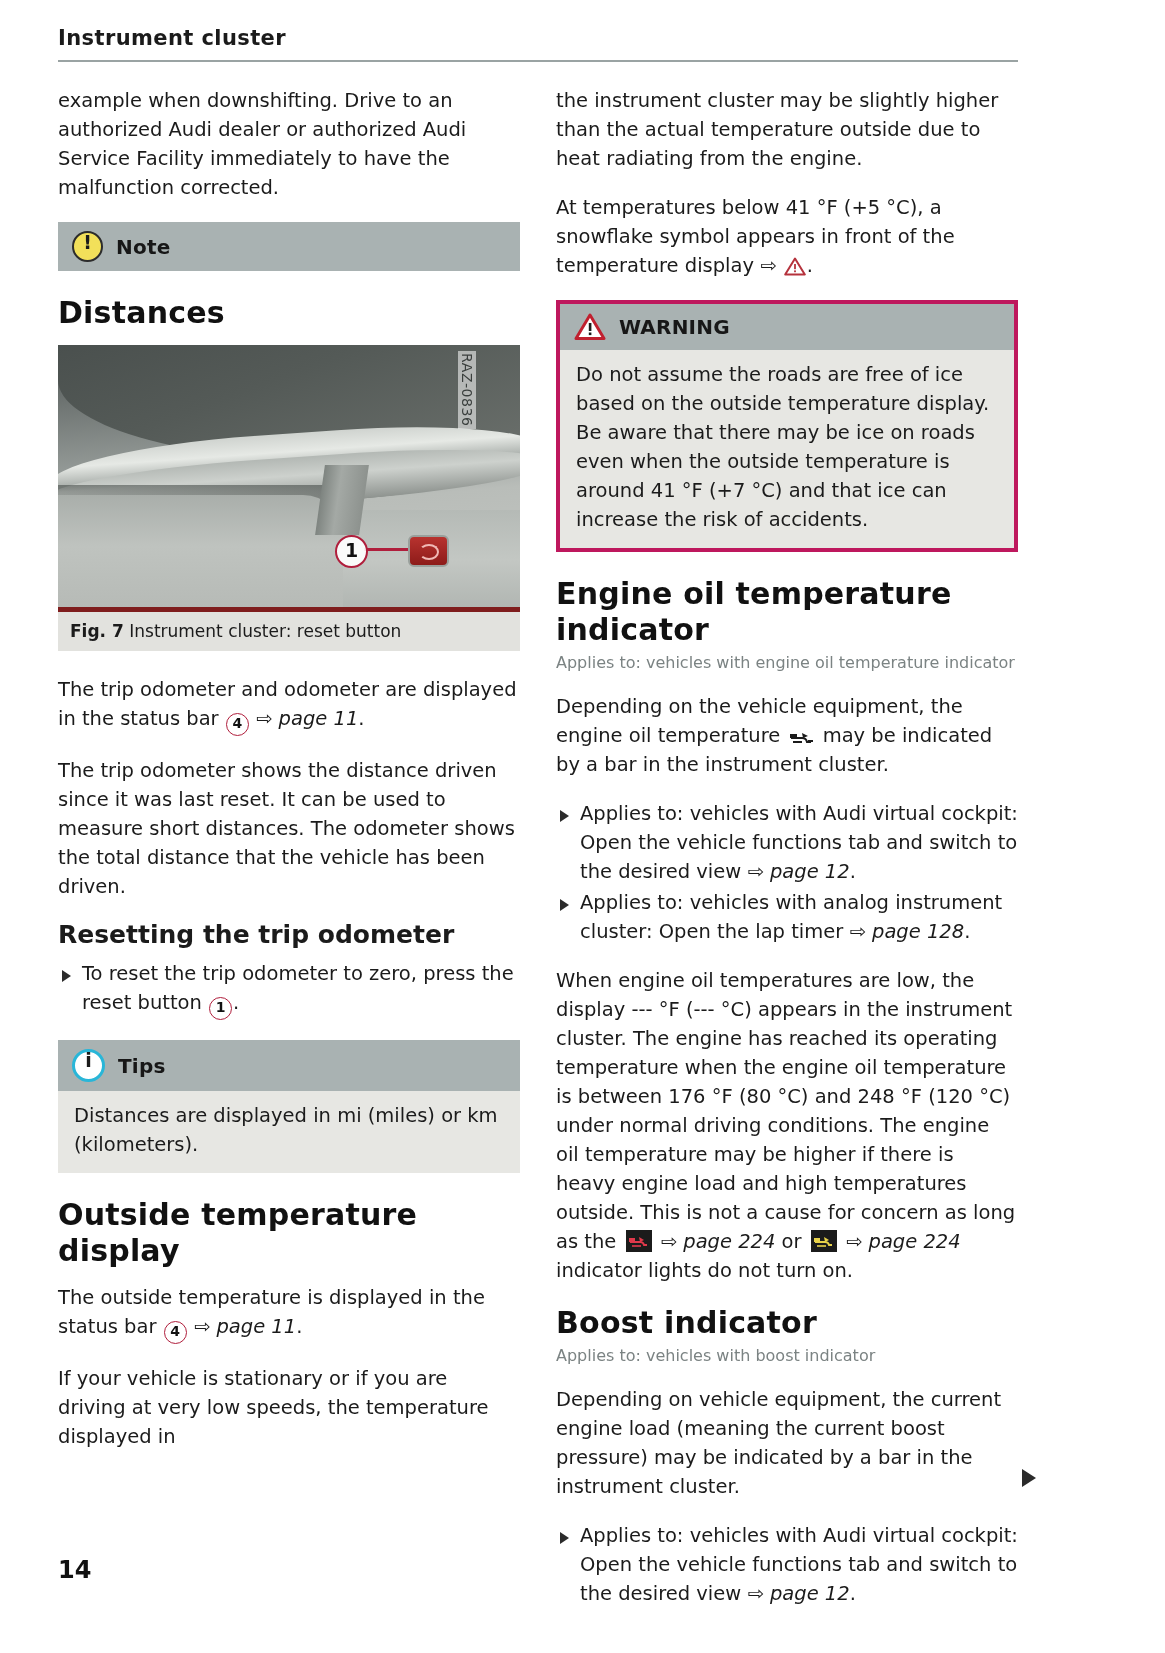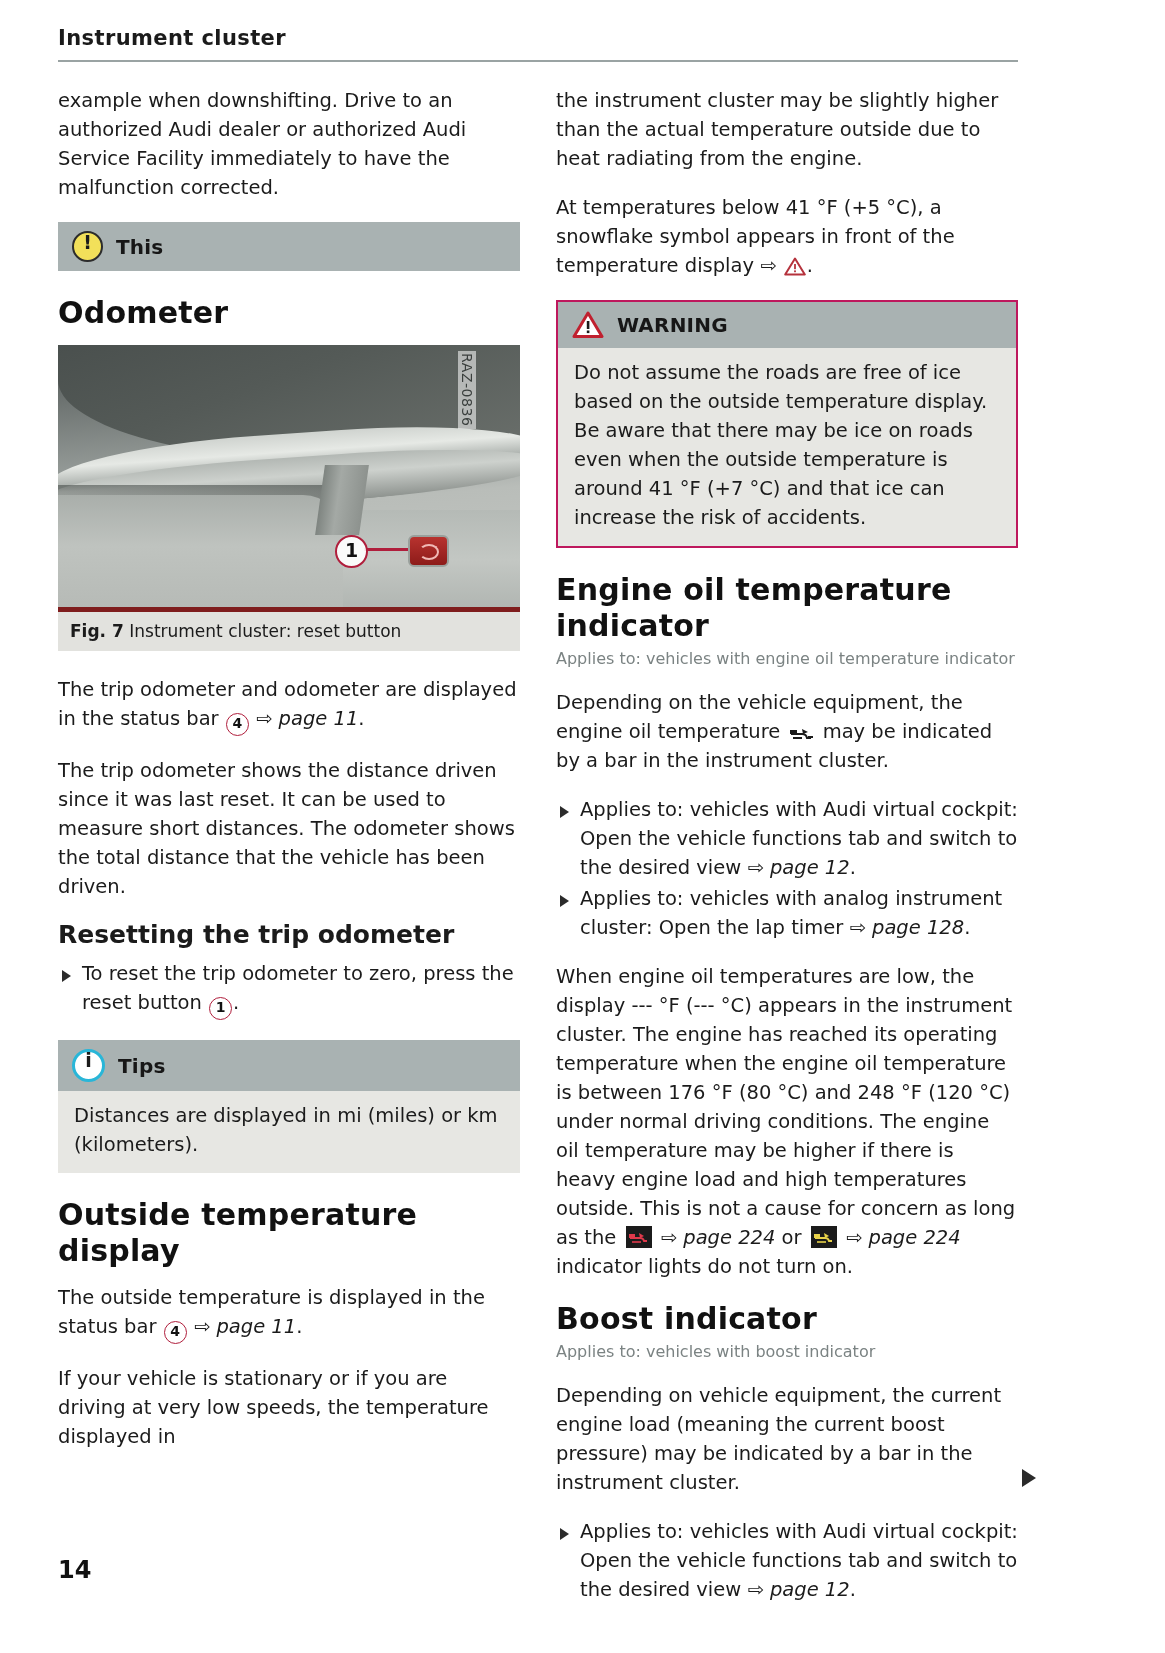--- a/index.html
+++ b/index.html
@@ -79,21 +79,21 @@
     font-weight: bold;
     color: #171717;
     letter-spacing: 0.2px;
   }
   .callout .cbody {
     padding: 10px 16px 14px 16px;
     font-size: 19.5px;
     line-height: 29px;
   }
   .callout.warning {
-    border: 2px solid #be185d;
+    border: 4px solid #be185d;
     background: #e7e7e3;
     margin-top: 6px;
   }
   .callout.warning .cap { background: #a9b2b2; }
 
   
   .ico-note {
     width: 27px; height: 27px;
     border-radius: 50%;
     background: #f2e05a;
@@ -356,25 +356,25 @@
   <div class="running-head">Instrument cluster</div>
   <div class="head-rule"></div>
 
   <div class="col col-left">
 
     <p class="body">example when downshifting. Drive to an authorized Audi dealer or authorized Audi Service Facility immediately to have the malfunction corrected.</p>
 
     <div class="callout">
       <div class="cap">
         <span class="ico-note"></span>
-        <span class="cap-text">This</span>
+        <span class="cap-text">Note</span>
       </div>
     </div>
 
-    <h2 class="sec">Odometer</h2>
+    <h2 class="sec">Distances</h2>
 
     <div class="figure">
       <div class="fig-img">
         <div class="fig-dark-top"></div>
         <div class="dash-hood"></div>
         <div class="dash-hood2"></div>
         <div class="dash-shadow"></div>
         <div class="dash-lower"></div>
         <div class="dash-lower-left"></div>
         <div class="column-stalk"></div>

